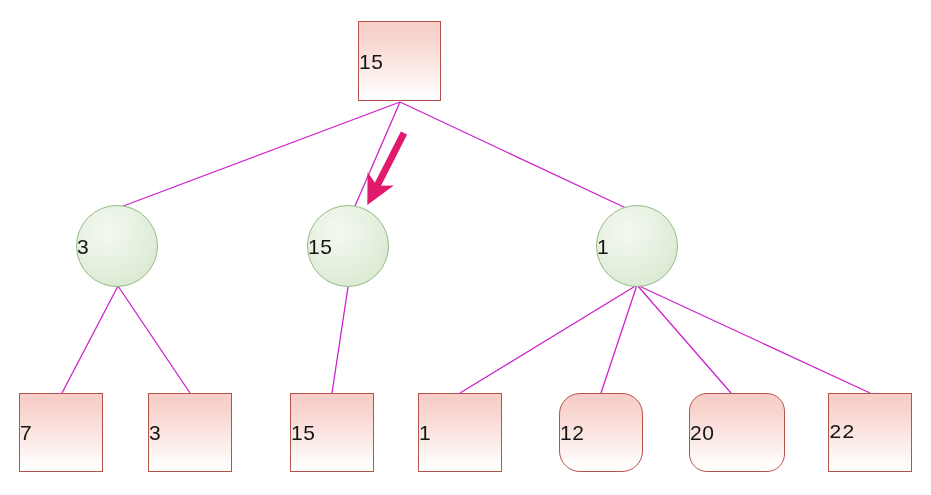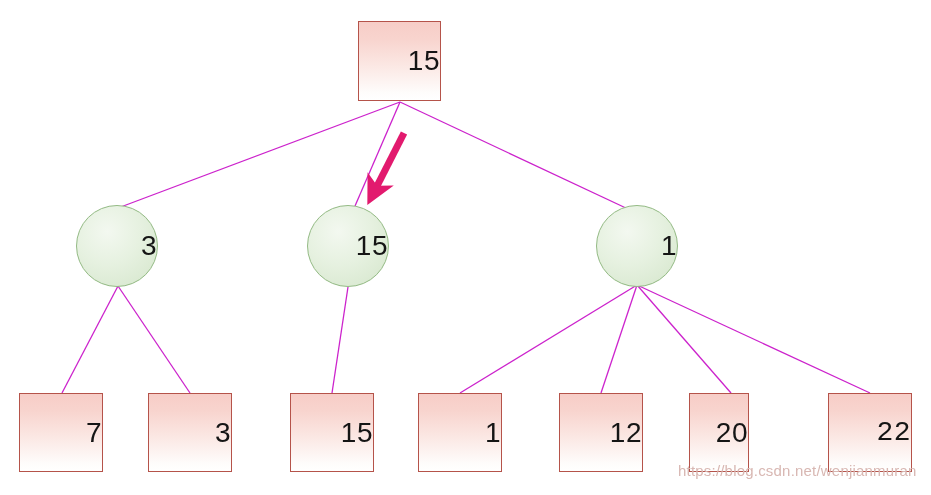--- a/index.html
+++ b/index.html
@@ -19,24 +19,24 @@
     position: absolute;
     left: 0;
     top: 0;
     width: 931px;
     height: 495px;
   }
   .node {
     position: absolute;
     display: flex;
     align-items: center;
-    justify-content: flex-end;
+    justify-content: flex-start;
     box-sizing: border-box;
     color: #151515;
-    font-size: 28px;
+    font-size: 21px;
     line-height: 1;
     letter-spacing: 0.5px;
   }
   .node.rect {
     border: 1px solid #b5534a;
     background: linear-gradient(to bottom, #f7cdc7 0%, #f8d4ce 22%, #fbe7e3 55%, #fefcfb 90%, #ffffff 100%);
   }
   .node.circle {
     border: 1px solid #93ba84;
     border-radius: 50%;
@@ -98,26 +98,25 @@
       </div>
       <div class="node rect" style="left: 148px; top: 393px; width: 84px; height: 79px;">
         <span>3</span>
       </div>
       <div class="node rect" style="left: 290px; top: 393px; width: 84px; height: 79px;">
         <span>15</span>
       </div>
       <div class="node rect" style="left: 418px; top: 393px; width: 84px; height: 79px;">
         <span>1</span>
       </div>
-      <div class="node rect" style="left: 559px; top: 393px; width: 84px; height: 79px;">
+      <div class="node rect" style="left: 559px; top: 393px; width: 84px; height: 79px; border-radius: 21px;">
         <span>12</span>
       </div>
-      <div class="node rect" style="left: 689px; top: 393px; width: 60px; height: 79px;">
+      <div class="node rect" style="left: 689px; top: 393px; width: 96px; height: 79px; border-radius: 18px;">
         <span>20</span>
       </div>
       <div class="node rect" style="left: 828px; top: 393px; width: 84px; height: 79px; font-family: Liberation Mono, monospace;">
         <span>22</span>
       </div>
     </div>
 
-  <div class="watermark" style="left: 678px; top: 470px; transform: translateY(-50%); color: rgb(216, 183, 178);">https://blog.csdn.net/wenjianmuran</div>
 
 </div>
 
 </body></html>

